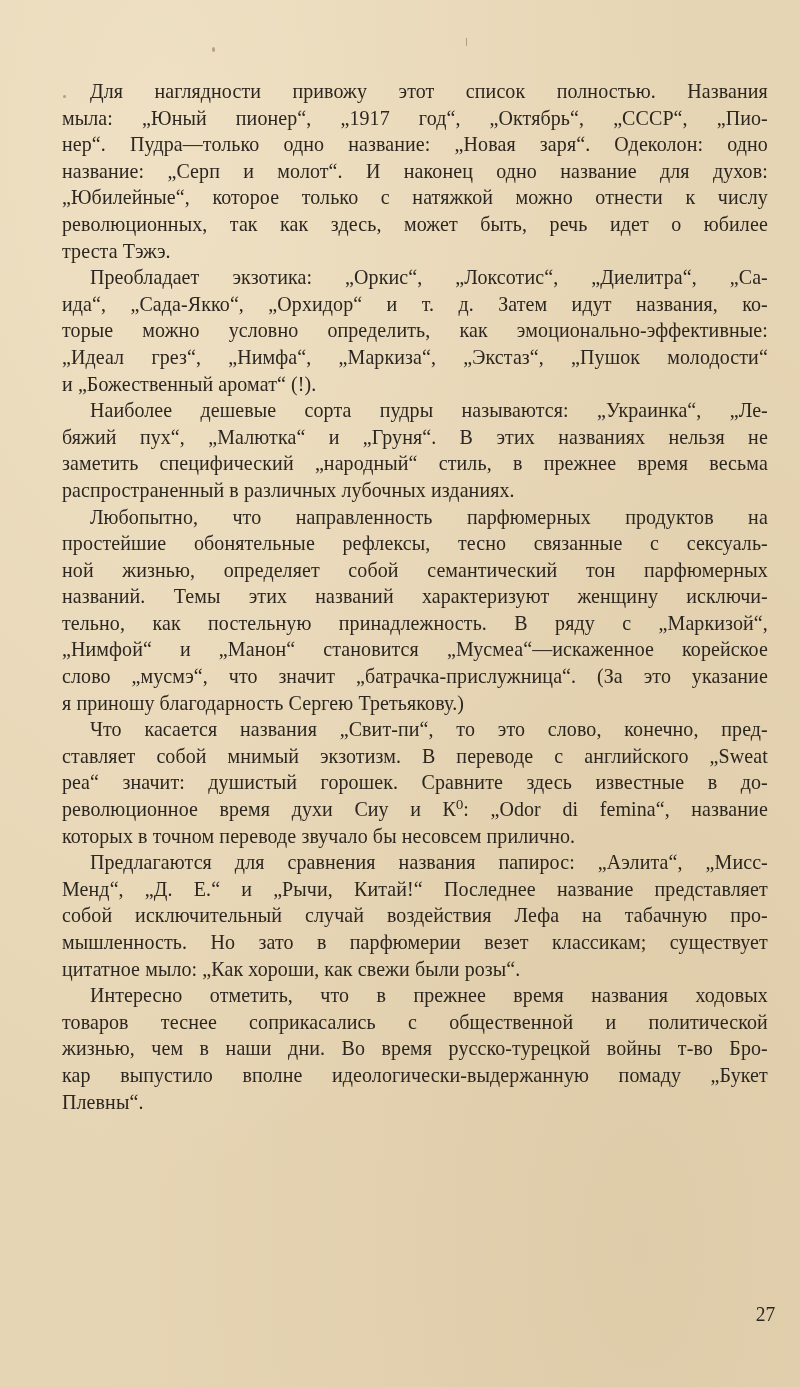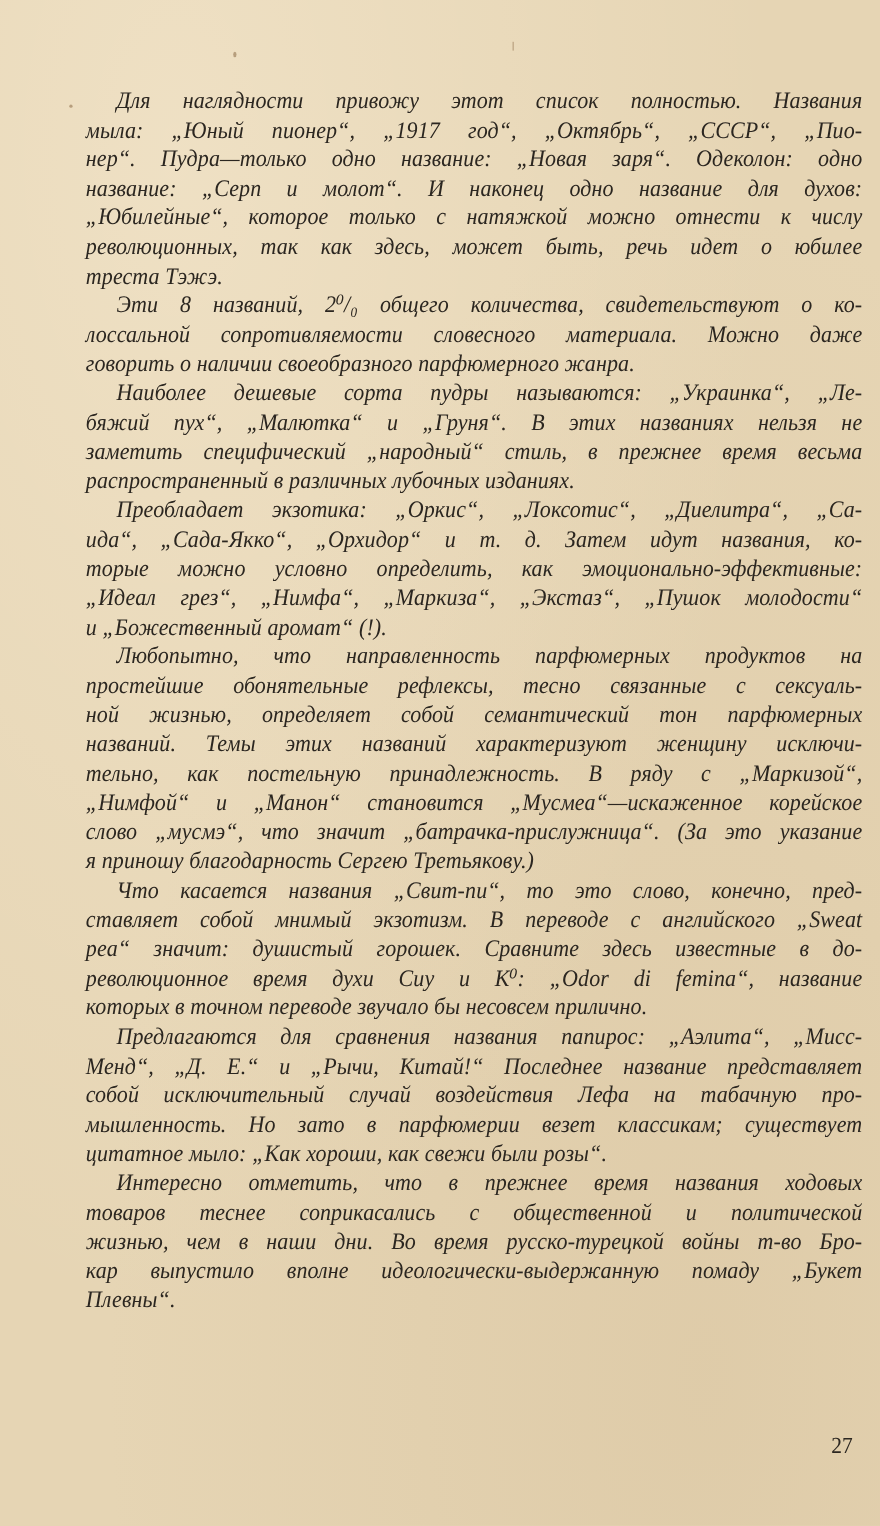--- a/index.html
+++ b/index.html
@@ -26,24 +26,23 @@
     height: 1387px;
   }
   .speck {
     position: absolute;
     background: #8a6a45;
     opacity: 0.55;
     border-radius: 50%;
   }
   .text-block {
     position: absolute;
-    left: 78px;
+    left: 62px;
     top: 78px;
     width: 706px;
-    font-style: italic;
   }
   .line {
     display: block;
     height: 26.6px;
     line-height: 26.6px;
     font-size: 21.5px;
     text-align: justify;
     text-align-last: justify;
     white-space: nowrap;
     letter-spacing: 0.1px;
@@ -83,39 +82,34 @@
     <div>
       <span class="line indent">Для наглядности привожу этот список полностью. Названия</span>
       <span class="line">мыла: „Юный пионер“, „1917 год“, „Октябрь“, „СССР“, „Пио-</span>
       <span class="line">нер“. Пудра—только одно название: „Новая заря“. Одеколон: одно</span>
       <span class="line">название: „Серп и молот“. И наконец одно название для духов:</span>
       <span class="line">„Юбилейные“, которое только с натяжкой можно отнести к числу</span>
       <span class="line">революционных, так как здесь, может быть, речь идет о юбилее</span>
       <span class="line last">треста Тэжэ.</span>
     </div>
 
+
     <div>
-      <span class="line indent">Эти 8 названий, 2⁰/₀ общего количества, свидетельствуют о ко-</span>
-      <span class="line">лоссальной сопротивляемости словесного материала. Можно даже</span>
-      <span class="line last">говорить о наличии своеобразного парфюмерного жанра.</span>
+      <span class="line indent">Преобладает экзотика: „Оркис“, „Локсотис“, „Диелитра“, „Са-</span>
+      <span class="line">ида“, „Сада-Якко“, „Орхидор“ и т. д. Затем идут названия, ко-</span>
+      <span class="line">торые можно условно определить, как эмоционально-эффективные:</span>
+      <span class="line">„Идеал грез“, „Нимфа“, „Маркиза“, „Экстаз“, „Пушок молодости“</span>
+      <span class="line last">и „Божественный аромат“ (!).</span>
     </div>
 
     <div>
       <span class="line indent">Наиболее дешевые сорта пудры называются: „Украинка“, „Ле-</span>
       <span class="line">бяжий пух“, „Малютка“ и „Груня“. В этих названиях нельзя не</span>
       <span class="line">заметить специфический „народный“ стиль, в прежнее время весьма</span>
       <span class="line last">распространенный в различных лубочных изданиях.</span>
-    </div>
-
-    <div>
-      <span class="line indent">Преобладает экзотика: „Оркис“, „Локсотис“, „Диелитра“, „Са-</span>
-      <span class="line">ида“, „Сада-Якко“, „Орхидор“ и т. д. Затем идут названия, ко-</span>
-      <span class="line">торые можно условно определить, как эмоционально-эффективные:</span>
-      <span class="line">„Идеал грез“, „Нимфа“, „Маркиза“, „Экстаз“, „Пушок молодости“</span>
-      <span class="line last">и „Божественный аромат“ (!).</span>
     </div>
 
 
     <div>
       <span class="line indent">Любопытно, что направленность парфюмерных продуктов на</span>
       <span class="line">простейшие обонятельные рефлексы, тесно связанные с сексуаль-</span>
       <span class="line">ной жизнью, определяет собой семантический тон парфюмерных</span>
       <span class="line">названий. Темы этих названий характеризуют женщину исключи-</span>
       <span class="line">тельно, как постельную принадлежность. В ряду с „Маркизой“,</span>
       <span class="line">„Нимфой“ и „Манон“ становится „Мусмеа“—искаженное корейское</span>

